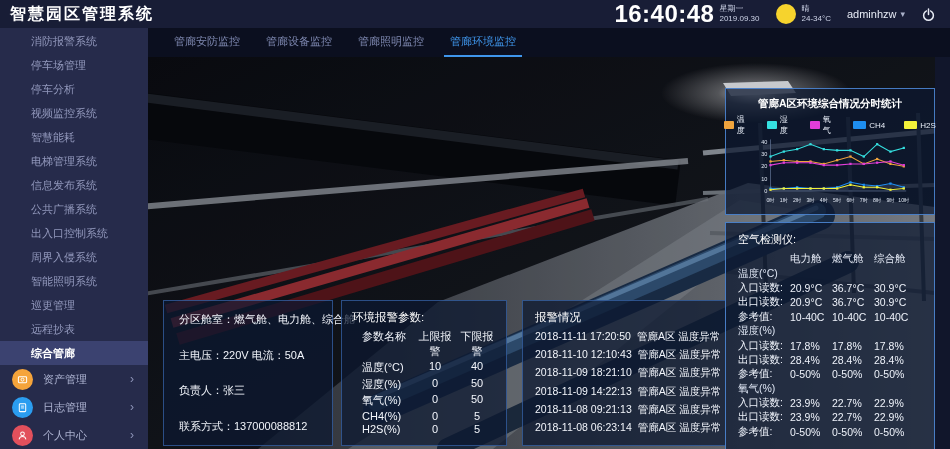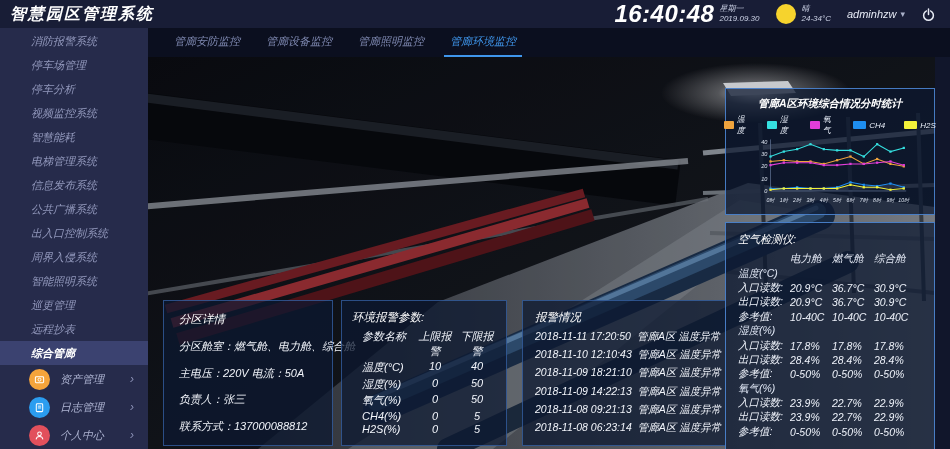--- a/index.html
+++ b/index.html
@@ -1,18 +1,18 @@
 <!DOCTYPE html>
 <html><head>
 <meta charset="utf-8">
 <style>
   * { margin:0; padding:0; box-sizing:border-box; }
   html,body { width:950px; height:449px; overflow:hidden; background:#0c1020;
     font-family:"Liberation Sans","DejaVu Sans",sans-serif; }
-  .app { width:950px; height:449px; display:flex; flex-direction:column;font-style:italic; }
+  .app { width:950px; height:449px; display:flex; flex-direction:column; }
 
   
   header { height:28px; background:#181d36; display:flex; align-items:center; flex:0 0 28px; }
   .app-title { color:#fff; font-size:16px; font-weight:bold; letter-spacing:2px; padding-left:10px; }
   .header-right { margin-left:auto; display:flex; align-items:center; gap:16px; padding-right:14px; }
   .clock { display:flex; align-items:center; gap:5px; color:#fff; }
   .time { font-size:24px; font-weight:bold; letter-spacing:.5px; }
   .stack { display:flex; flex-direction:column; font-size:8px; line-height:10px; color:#ccd2e6; }
   .weather { display:flex; align-items:center; gap:6px; }
   .sun { width:20px; height:20px; border-radius:50%; background:#f6d32d; display:inline-block; }
@@ -20,21 +20,21 @@
   .caret { font-size:9px; color:#aab1c9; }
   .power { display:inline-flex; cursor:pointer; }
 
   
   .body { flex:1; display:flex; min-height:0; }
   aside { width:148px; background:#262b4b; display:flex; flex-direction:column; flex:0 0 148px; }
   .menu { flex:1; padding-top:1px; }
   .side-item { height:24px; line-height:24px; padding-left:31px; font-size:11px; color:#9298bc;
     cursor:pointer; white-space:nowrap; }
   .side-item.active { background:#3b4270; color:#fff; font-weight:bold; }
-  .side-bottom-item { height:28px; display:flex; align-items:center; padding:0 14px 0 29px; cursor:pointer; }
+  .side-bottom-item { height:28px; display:flex; align-items:center; padding:0 14px 0 12px; cursor:pointer; }
   .sb-icn { width:21px; height:21px; border-radius:50%; display:flex; align-items:center; justify-content:center; flex:0 0 21px; }
   .sb-label { font-size:11px; color:#aeb4d2; margin-left:10px; }
   .sb-chev { margin-left:auto; color:#8d93b8; font-size:12px; }
 
   main { flex:1; display:flex; flex-direction:column; background:#0b0f1f; min-width:0; }
   .tabs { height:29px; display:flex; align-items:stretch; padding-left:20px; gap:14px; flex:0 0 29px; }
   .tab { font-size:11px; color:#7e88b0; display:flex; align-items:center; padding:0 6px;
     border-bottom:2px solid transparent; cursor:pointer; white-space:nowrap; }
   .tab.active { color:#3f96ec; border-bottom-color:#3f96ec; }
 
@@ -222,21 +222,20 @@
 
           <line x1="230" y1="352" x2="672" y2="158" stroke="#1d3350" stroke-width="30" stroke-linecap="round"></line>
           <line x1="228" y1="346" x2="670" y2="154" stroke="#35587f" stroke-width="16" stroke-linecap="round"></line>
           <line x1="226" y1="341" x2="668" y2="151" stroke="#6f9cc8" stroke-width="5" stroke-linecap="round" opacity=".8"></line>
           <line x1="300" y1="392" x2="700" y2="205" stroke="#16283f" stroke-width="22" stroke-linecap="round" opacity=".9"></line>
 
           <rect x="0" y="0" width="787" height="392" fill="#05070c" opacity=".18"></rect>
         </svg>
 
         <div class="panel zone">
-          <div class="p-title">分区详情</div>
           <div class="zrow">分区舱室：燃气舱、电力舱、综合舱</div>
           <div class="zrow">主电压：220V 电流：50A</div>
           <div class="zrow">负责人：张三</div>
           <div class="zrow">联系方式：137000088812</div>
         </div>
 
         <div class="panel env">
           <div class="p-title">环境报警参数:</div>
           <div class="env-table">
               <div class="env-row">

